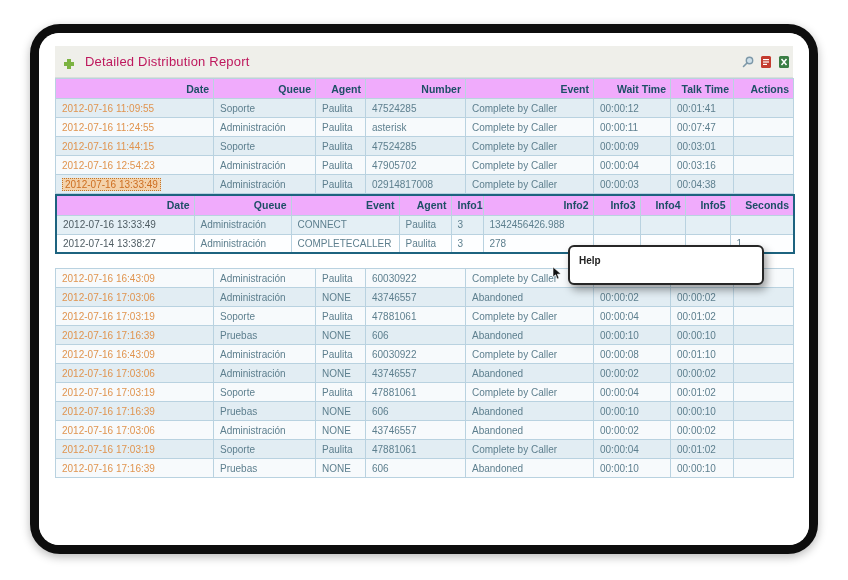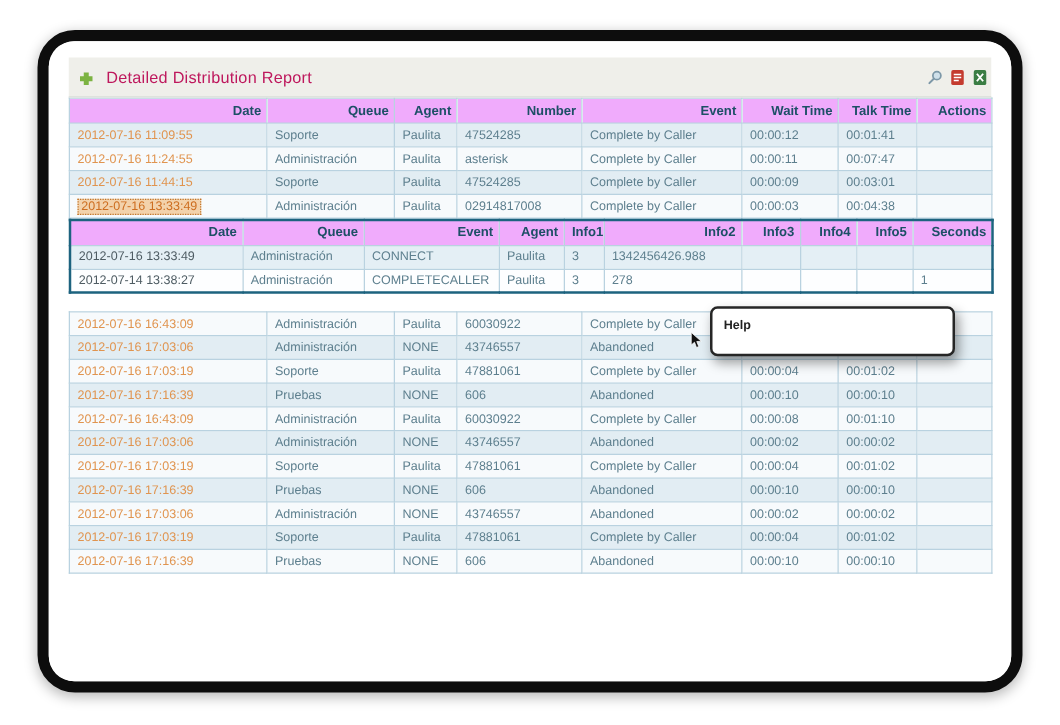--- a/index.html
+++ b/index.html
@@ -143,20 +143,30 @@
               <td><span class="date">2012-07-16 11:44:15</span></td>
               <td>Soporte</td>
               <td>Paulita</td>
               <td>47524285</td>
               <td>Complete by Caller</td>
               <td>00:00:09</td>
               <td>00:03:01</td>
               <td></td>
             </tr>
             <tr>
+              <td><span class="date">2012-07-16 12:54:23</span></td>
+              <td>Administración</td>
+              <td>Paulita</td>
+              <td>47905702</td>
+              <td>Complete by Caller</td>
+              <td>00:00:04</td>
+              <td>00:03:16</td>
+              <td></td>
+            </tr>
+            <tr>
               <td><span class="date selected">2012-07-16 13:33:49</span></td>
               <td>Administración</td>
               <td>Paulita</td>
               <td>02914817008</td>
               <td>Complete by Caller</td>
               <td>00:00:03</td>
               <td>00:04:38</td>
               <td></td>
             </tr>
           </tbody>

